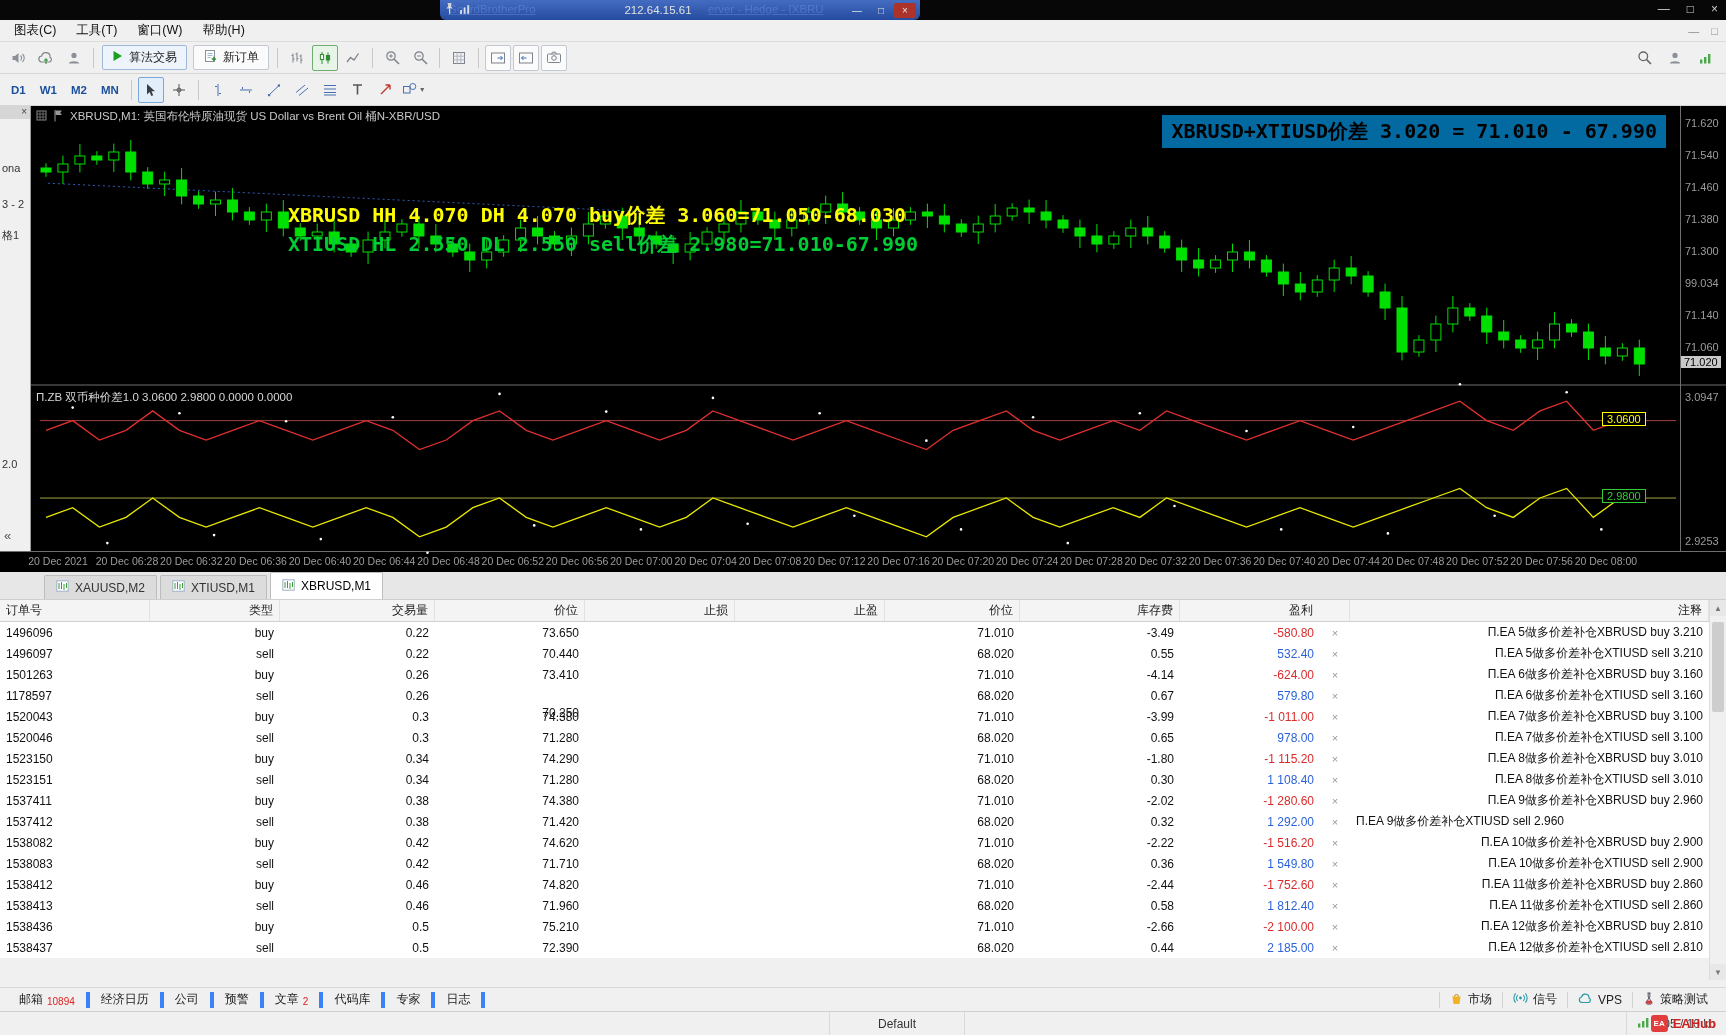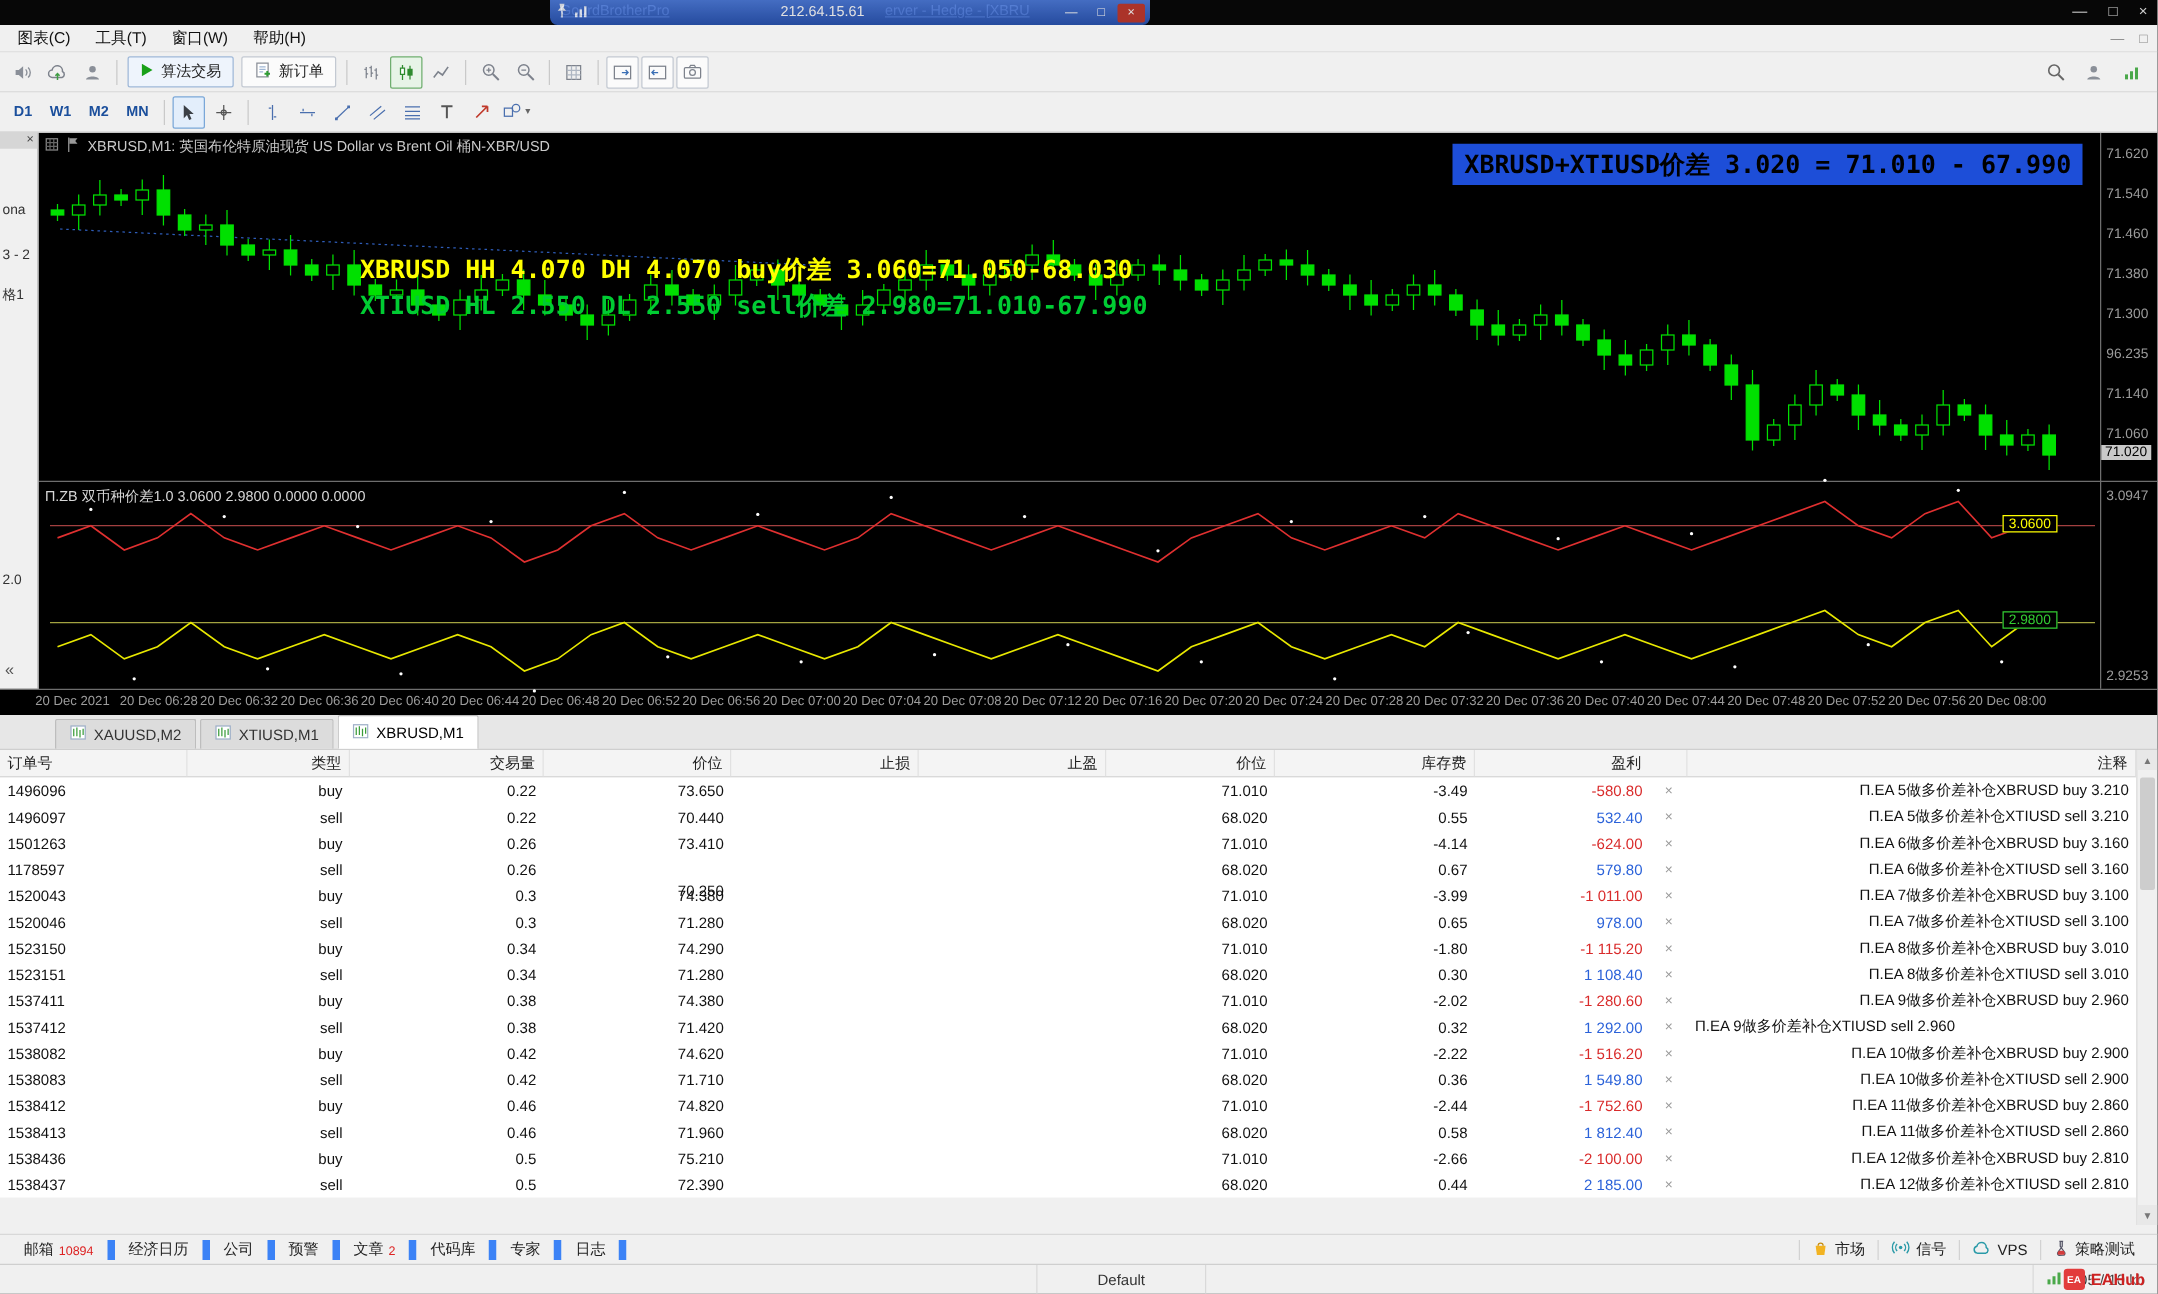--- a/index.html
+++ b/index.html
@@ -44,21 +44,21 @@
   
   .chart{position:absolute;left:0;top:106px;width:1726px;height:466px;background:#000;}
   .chart svg.cv{position:absolute;left:0;top:0;z-index:1;}
   .left-strip{position:absolute;left:0;top:0;width:30px;height:445px;background:#f0f0f0;
               border-right:1px solid #9a9a9a;z-index:6;overflow:hidden;}
   .ls-top{height:13px;background:#d6d6d6;color:#444;font-size:10px;text-align:right;padding-right:3px;line-height:12px;}
   .ls-frag{position:absolute;left:2px;color:#333;font-size:11px;white-space:nowrap;}
   .ls-collapse{position:absolute;left:4px;color:#555;font-size:13px;}
   .chart-head{position:absolute;left:36px;top:3px;display:flex;align-items:center;gap:6px;z-index:4;
               color:#c9c9c9;font-size:11.5px;white-space:nowrap;}
-  .ov-box{position:absolute;right:60px;top:9px;background:#1d4ed8;color:#000;z-index:4;
+  .ov-box{position:absolute;right:60px;top:9px;background:#0369a1;color:#000;z-index:4;
           font-family:"DejaVu Sans Mono",monospace;font-weight:bold;font-size:20px;padding:3px 9px;white-space:nowrap;}
   .ov1{position:absolute;left:288px;top:96px;color:#ffff00;z-index:4;
        font-family:"DejaVu Sans Mono",monospace;font-weight:bold;font-size:20px;white-space:nowrap;}
   .ov2{position:absolute;left:288px;top:125px;color:#00cc33;z-index:4;
        font-family:"DejaVu Sans Mono",monospace;font-weight:bold;font-size:20px;white-space:nowrap;}
   .plabel{position:absolute;left:1685px;color:#9c9c9c;font-size:11px;z-index:4;}
   .pricebox{position:absolute;left:1681px;background:#c9c9c9;color:#000;font-size:11px;
             padding:0 3px;z-index:5;}
   .ind-head{position:absolute;left:36px;top:284px;color:#d6d6d6;font-size:11.5px;z-index:4;white-space:nowrap;}
   .ind-scale{position:absolute;left:1685px;color:#9c9c9c;font-size:11px;z-index:4;}
@@ -91,21 +91,21 @@
   .sum-profit{position:absolute;left:1150px;width:170px;text-align:right;font-weight:bold;}
   .vscroll{position:absolute;right:0;top:600px;width:17px;height:380px;background:#f0f0f0;
            border-left:1px solid #dcdcdc;z-index:5;box-sizing:border-box;}
   .vs-arrow{position:absolute;left:0;width:16px;height:16px;display:flex;align-items:center;justify-content:center;
             color:#777;font-size:8px;background:#e8e8e8;}
   .vs-thumb{position:absolute;left:2px;top:22px;width:12px;height:90px;background:#cdcdcd;border-radius:2px;}
 
   
   .btabs{position:absolute;left:0;top:987px;width:1726px;height:24px;background:#f0f0f0;border-top:1px solid #d8d8d8;
          display:flex;align-items:center;padding:0 8px;box-sizing:border-box;font-size:12px;z-index:10;}
-  .btab{padding:0 11px;border-right:6px solid #3b82f6;display:flex;gap:4px;align-items:center;color:#222;height:16px;}
+  .btab{padding:0 11px;border-right:4px solid #3b82f6;display:flex;gap:4px;align-items:center;color:#222;height:16px;}
   .badge{color:#d22;font-size:10px;position:relative;top:2px;}
   .btools{margin-left:auto;display:flex;align-items:center;}
   .btool{display:flex;align-items:center;gap:5px;padding:0 10px;border-left:1px solid #d2d2d2;color:#222;height:16px;}
 
   
   .status{position:absolute;left:0;top:1011px;width:1726px;height:24px;background:#f0f0f0;border-top:1px solid #cfcfcf;
           display:flex;align-items:center;font-size:12px;color:#333;box-sizing:border-box;z-index:10;}
   .scell{height:100%;display:flex;align-items:center;padding:0 10px;border-right:1px solid #d9d9d9;box-sizing:border-box;}
   .wm{position:absolute;right:10px;bottom:3px;display:flex;align-items:center;gap:5px;z-index:40;}
   .wm-ic{width:17px;height:17px;background:#e23c3c;border-radius:3px;color:#fff;font-size:8px;font-weight:bold;
@@ -601,21 +601,21 @@
     <div class="ov-box">XBRUSD+XTIUSD价差 3.020 = 71.010 - 67.990</div>
     <div class="ov1">XBRUSD HH 4.070 DH 4.070 buy价差  3.060=71.050-68.030</div>
     <div class="ov2">XTIUSD HL 2.550 DL 2.550 sell价差 2.980=71.010-67.990</div>
 
     <div id="price-labels">
         <div class="plabel" style="top: 11px;">71.620</div>
         <div class="plabel" style="top: 43px;">71.540</div>
         <div class="plabel" style="top: 75px;">71.460</div>
         <div class="plabel" style="top: 107px;">71.380</div>
         <div class="plabel" style="top: 139px;">71.300</div>
-        <div class="plabel" style="top: 171px;">96.235</div>
+        <div class="plabel" style="top: 171px;">99.034</div>
         <div class="plabel" style="top: 203px;">71.140</div>
         <div class="plabel" style="top: 235px;">71.060</div>
       </div>
     <div class="pricebox" id="pricebox" style="top: 250px;">71.020</div>
 
     <div class="ind-head">П.ZB 双币种价差1.0 3.0600 2.9800 0.0000 0.0000</div>
     <div class="ind-scale" style="top:285px">3.0947</div>
     <div class="ind-scale" style="top:429px">2.9253</div>
     <div class="indbox u" id="indbox-u" style="top: 305.594px;">3.0600</div>
     <div class="indbox l" id="indbox-l" style="top: 383.044px;">2.9800</div>

